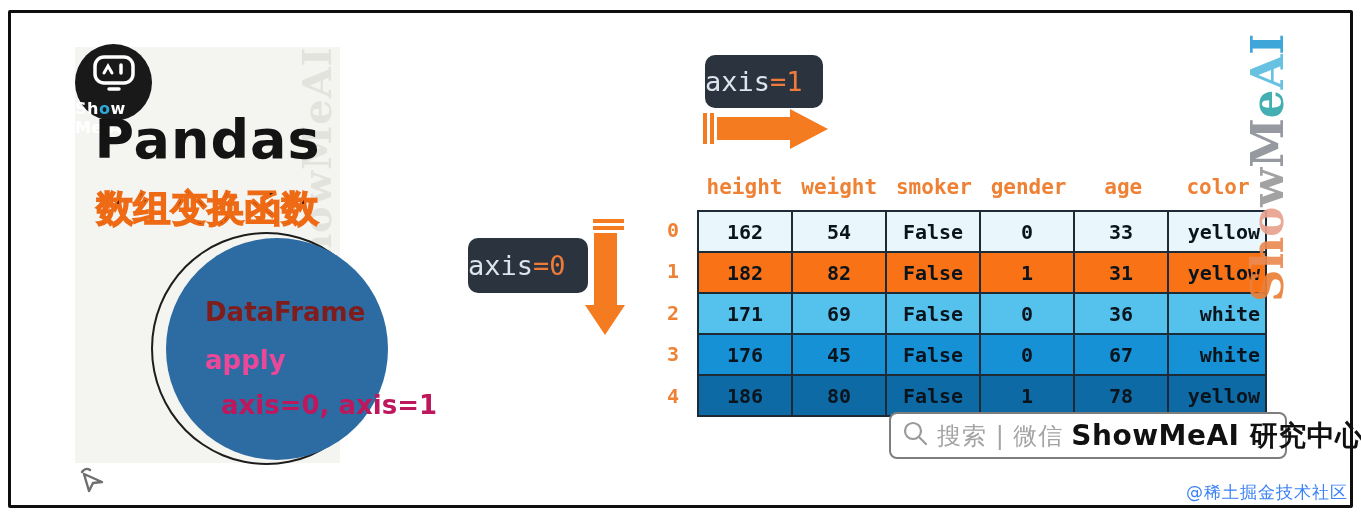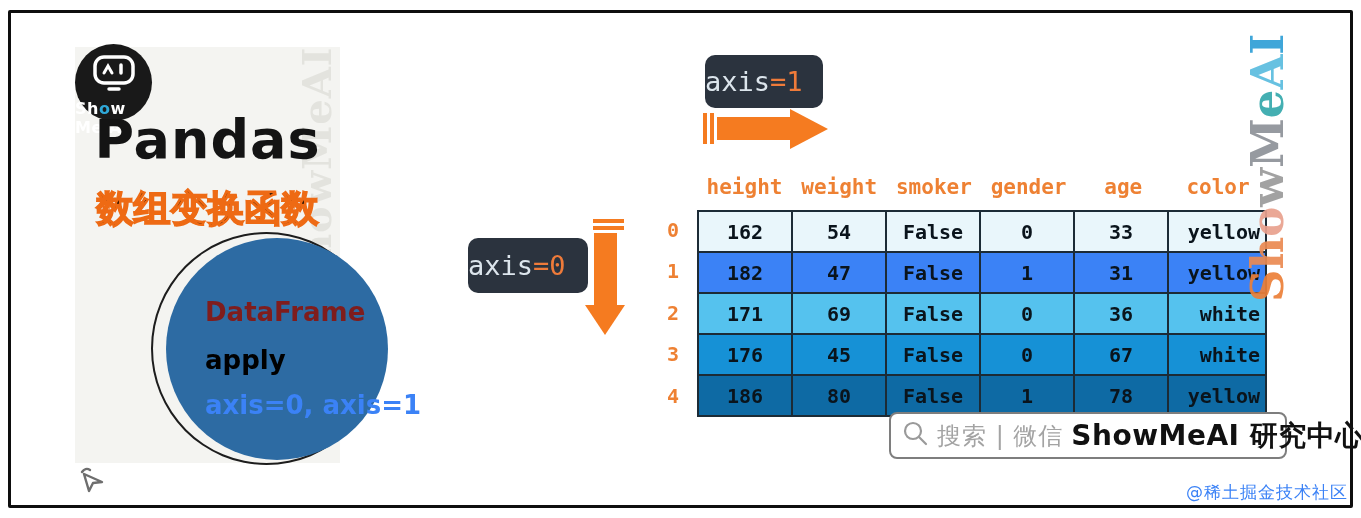--- a/index.html
+++ b/index.html
@@ -33,22 +33,22 @@
      font-size:37px;font-weight:900;color:#000000;-webkit-text-stroke:1.5px #ee6a14;
      letter-spacing:0px;}
 
   
   #circle-outline{left:151px;top:232px;width:227px;height:229px;border-radius:50%;
      border:2px solid #1d1d1d;z-index:3;}
   #circle-blue{left:166px;top:238px;width:222px;height:222px;border-radius:50%;
      background:#2d6ba3;z-index:4;}
   .circle-line{left:205px;z-index:5;font-weight:700;}
   #circle-line1{top:297px;font-size:26px;color:#7f1d1d;}
-  #circle-line2{top:345px;font-size:26px;color:#000000;}
-  #circle-line3{top:390px;font-size:26px;color:#3b82f6;font-weight:600;}
+  #circle-line2{top:345px;font-size:26px;color:#ec4899;}
+  #circle-line3{top:390px;font-size:26px;color:#be185d;font-weight:600;margin-left:16px;}
 
   
   #url-row{left:78px;top:466px;z-index:5;display:flex;align-items:center;gap:12px;}
   #url-text{font-size:23px;color:#4f4f4f;letter-spacing:.5px;}
 
   
   .code-box{background:#2b333e;border-radius:10px;z-index:5;display:flex;
      align-items:center;justify-content:flex-start;
      font-family:"DejaVu Sans Mono","Liberation Mono",monospace;font-size:27px;}
   #axis1-box{left:705px;top:55px;width:118px;height:53px;}
@@ -177,23 +177,23 @@
   <table id="df-table" class="abs">
     <tbody id="df-body">
         <tr style="background: rgb(233, 246, 251); border-radius: 13px;">
           <td>162</td>
           <td>54</td>
           <td>False</td>
           <td>0</td>
           <td>33</td>
           <td class="color-col">yellow</td>
         </tr>
-        <tr style="background: #3b82f6;">
+        <tr style="background: #f97316;">
           <td>182</td>
-          <td>47</td>
+          <td>82</td>
           <td>False</td>
           <td>1</td>
           <td>31</td>
           <td class="color-col">yellow</td>
         </tr>
         <tr style="background: rgb(85, 194, 238);">
           <td>171</td>
           <td>69</td>
           <td>False</td>
           <td>0</td>

